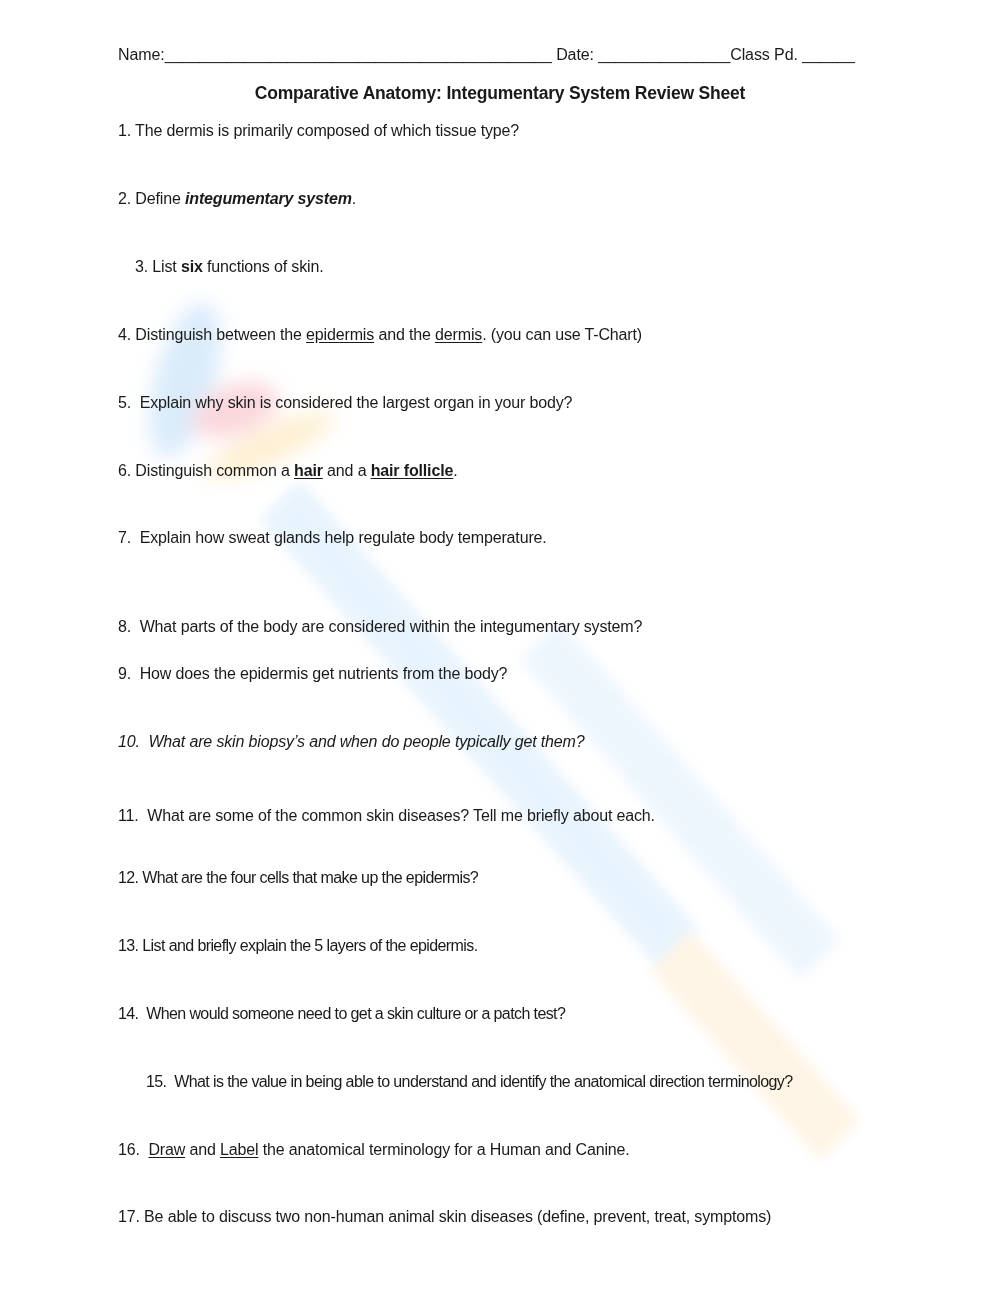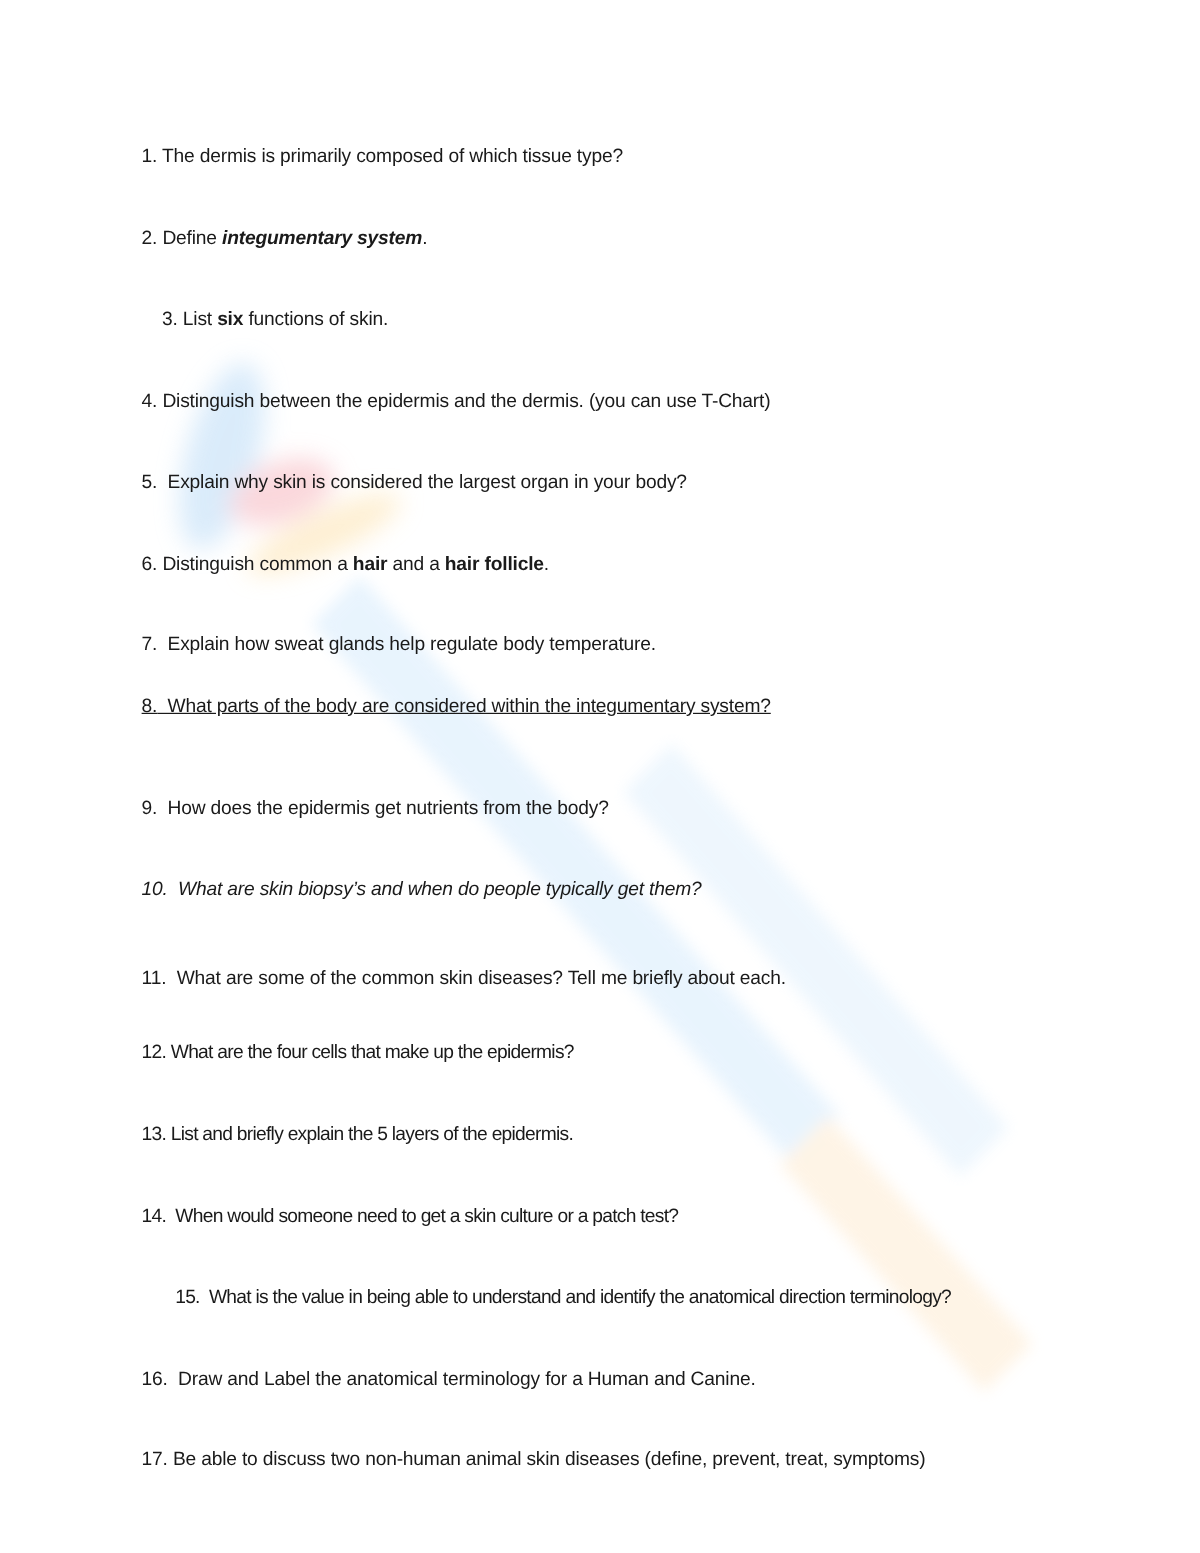--- a/index.html
+++ b/index.html
@@ -52,21 +52,21 @@
     .question {
       position: absolute;
       left: 118px;
       font-size: 16px;
       line-height: 22px;
       white-space: nowrap;
       letter-spacing: -0.15px;
     }
     .seg-bold { font-weight: bold; }
     .seg-italic { font-style: italic; }
-    .seg-underline { text-underline-offset: 2px; }
+    .seg-underline { text-decoration: underline; text-underline-offset: 2px; }
     .narrow { letter-spacing: -0.6px; }
   </style>
 </head>
 <body>
 
 <svg class="watermark" viewBox="0 0 1000 1294" xmlns="http://www.w3.org/2000/svg">
   <defs>
     <filter id="blur8" x="-20%" y="-20%" width="140%" height="140%">
       <feGaussianBlur stdDeviation="10"></feGaussianBlur>
     </filter>
@@ -83,31 +83,35 @@
 
   <g filter="url(#blur5)" opacity="0.35">
     <path d="M300 480 L700 930 L660 970 L260 520 Z" fill="#bfe0fb"></path>
     <path d="M690 930 L860 1120 L820 1160 L650 970 Z" fill="#fde0b8"></path>
     <path d="M560 620 L840 940 L800 980 L520 660 Z" fill="#cfe7fb"></path>
   </g>
 </svg>
 
 <div class="page">
 
+  <div class="header-line">
+    <span>Name:</span><span>____________________________________________</span><span> Date: </span><span>_______________</span><span>Class Pd. </span><span>______</span>
+  </div>
 
+  <div class="title">Comparative Anatomy: Integumentary System Review Sheet</div>
 
   <div id="questions">
       <div class="question" style="top: 120px;"><span>1.</span><span style="white-space: pre;"> The dermis is primarily composed of which tissue type?</span></div>
       <div class="question" style="top: 187.9px;"><span>2.</span><span style="white-space: pre;"> Define </span><span class="seg-bold seg-italic" style="white-space: pre;">integumentary system</span><span style="white-space: pre;">.</span></div>
       <div class="question" style="top: 255.8px; margin-left: 17px;"><span>3.</span><span style="white-space: pre;"> List </span><span class="seg-bold" style="white-space: pre;">six</span><span style="white-space: pre;"> functions of skin.</span></div>
       <div class="question" style="top: 323.7px;"><span>4.</span><span style="white-space: pre;"> Distinguish between the </span><span class="seg-underline" style="white-space: pre;">epidermis</span><span style="white-space: pre;"> and the </span><span class="seg-underline" style="white-space: pre;">dermis</span><span style="white-space: pre;">. (you can use T-Chart)</span></div>
       <div class="question" style="top: 391.6px;"><span>5.</span><span style="white-space: pre;">  Explain why skin is considered the largest organ in your body?</span></div>
       <div class="question" style="top: 459.5px;"><span>6.</span><span style="white-space: pre;"> Distinguish common a </span><span class="seg-bold seg-underline" style="white-space: pre;">hair</span><span style="white-space: pre;"> and a </span><span class="seg-bold seg-underline" style="white-space: pre;">hair follicle</span><span style="white-space: pre;">.</span></div>
       <div class="question" style="top: 527.4px;"><span>7.</span><span style="white-space: pre;">  Explain how sweat glands help regulate body temperature.</span></div>
-      <div class="question" style="top: 578px; text-decoration: underline;"><span>8.</span><span style="white-space: pre;">  What parts of the body are considered within the integumentary system?</span></div>
+      <div class="question" style="top: 616px;"><span>8.</span><span style="white-space: pre;">  What parts of the body are considered within the integumentary system?</span></div>
       <div class="question" style="top: 663.2px;"><span>9.</span><span style="white-space: pre;">  How does the epidermis get nutrients from the body?</span></div>
       <div class="question" style="top: 731.1px; font-style: italic;"><span>10.</span><span style="white-space: pre;">  What are skin biopsy’s and when do people typically get them?</span></div>
       <div class="question" style="top: 805px; text-align: right;"><span>11.</span><span style="white-space: pre;">  What are some of the common skin diseases? Tell me briefly about each.</span></div>
       <div class="question narrow" style="top: 866.9px;"><span>12.</span><span style="white-space: pre;"> What are the four cells that make up the epidermis?</span></div>
       <div class="question narrow" style="top: 934.8px;"><span>13.</span><span style="white-space: pre;"> List and briefly explain the 5 layers of the epidermis.</span></div>
       <div class="question narrow" style="top: 1002.7px;"><span>14.</span><span style="white-space: pre;">  When would someone need to get a skin culture or a patch test?</span></div>
       <div class="question narrow" style="top: 1070.6px; margin-left: 28px;"><span>15.</span><span style="white-space: pre;">  What is the value in being able to understand and identify the anatomical direction terminology?</span></div>
       <div class="question" style="top: 1138.5px;"><span>16.</span><span style="white-space: pre;">  </span><span class="seg-underline" style="white-space: pre;">Draw</span><span style="white-space: pre;"> and </span><span class="seg-underline" style="white-space: pre;">Label</span><span style="white-space: pre;"> the anatomical terminology for a Human and Canine.</span></div>
       <div class="question" style="top: 1206.4px;"><span>17.</span><span style="white-space: pre;"> Be able to discuss two non-human animal skin diseases (define, prevent, treat, symptoms)</span></div>
     </div>

